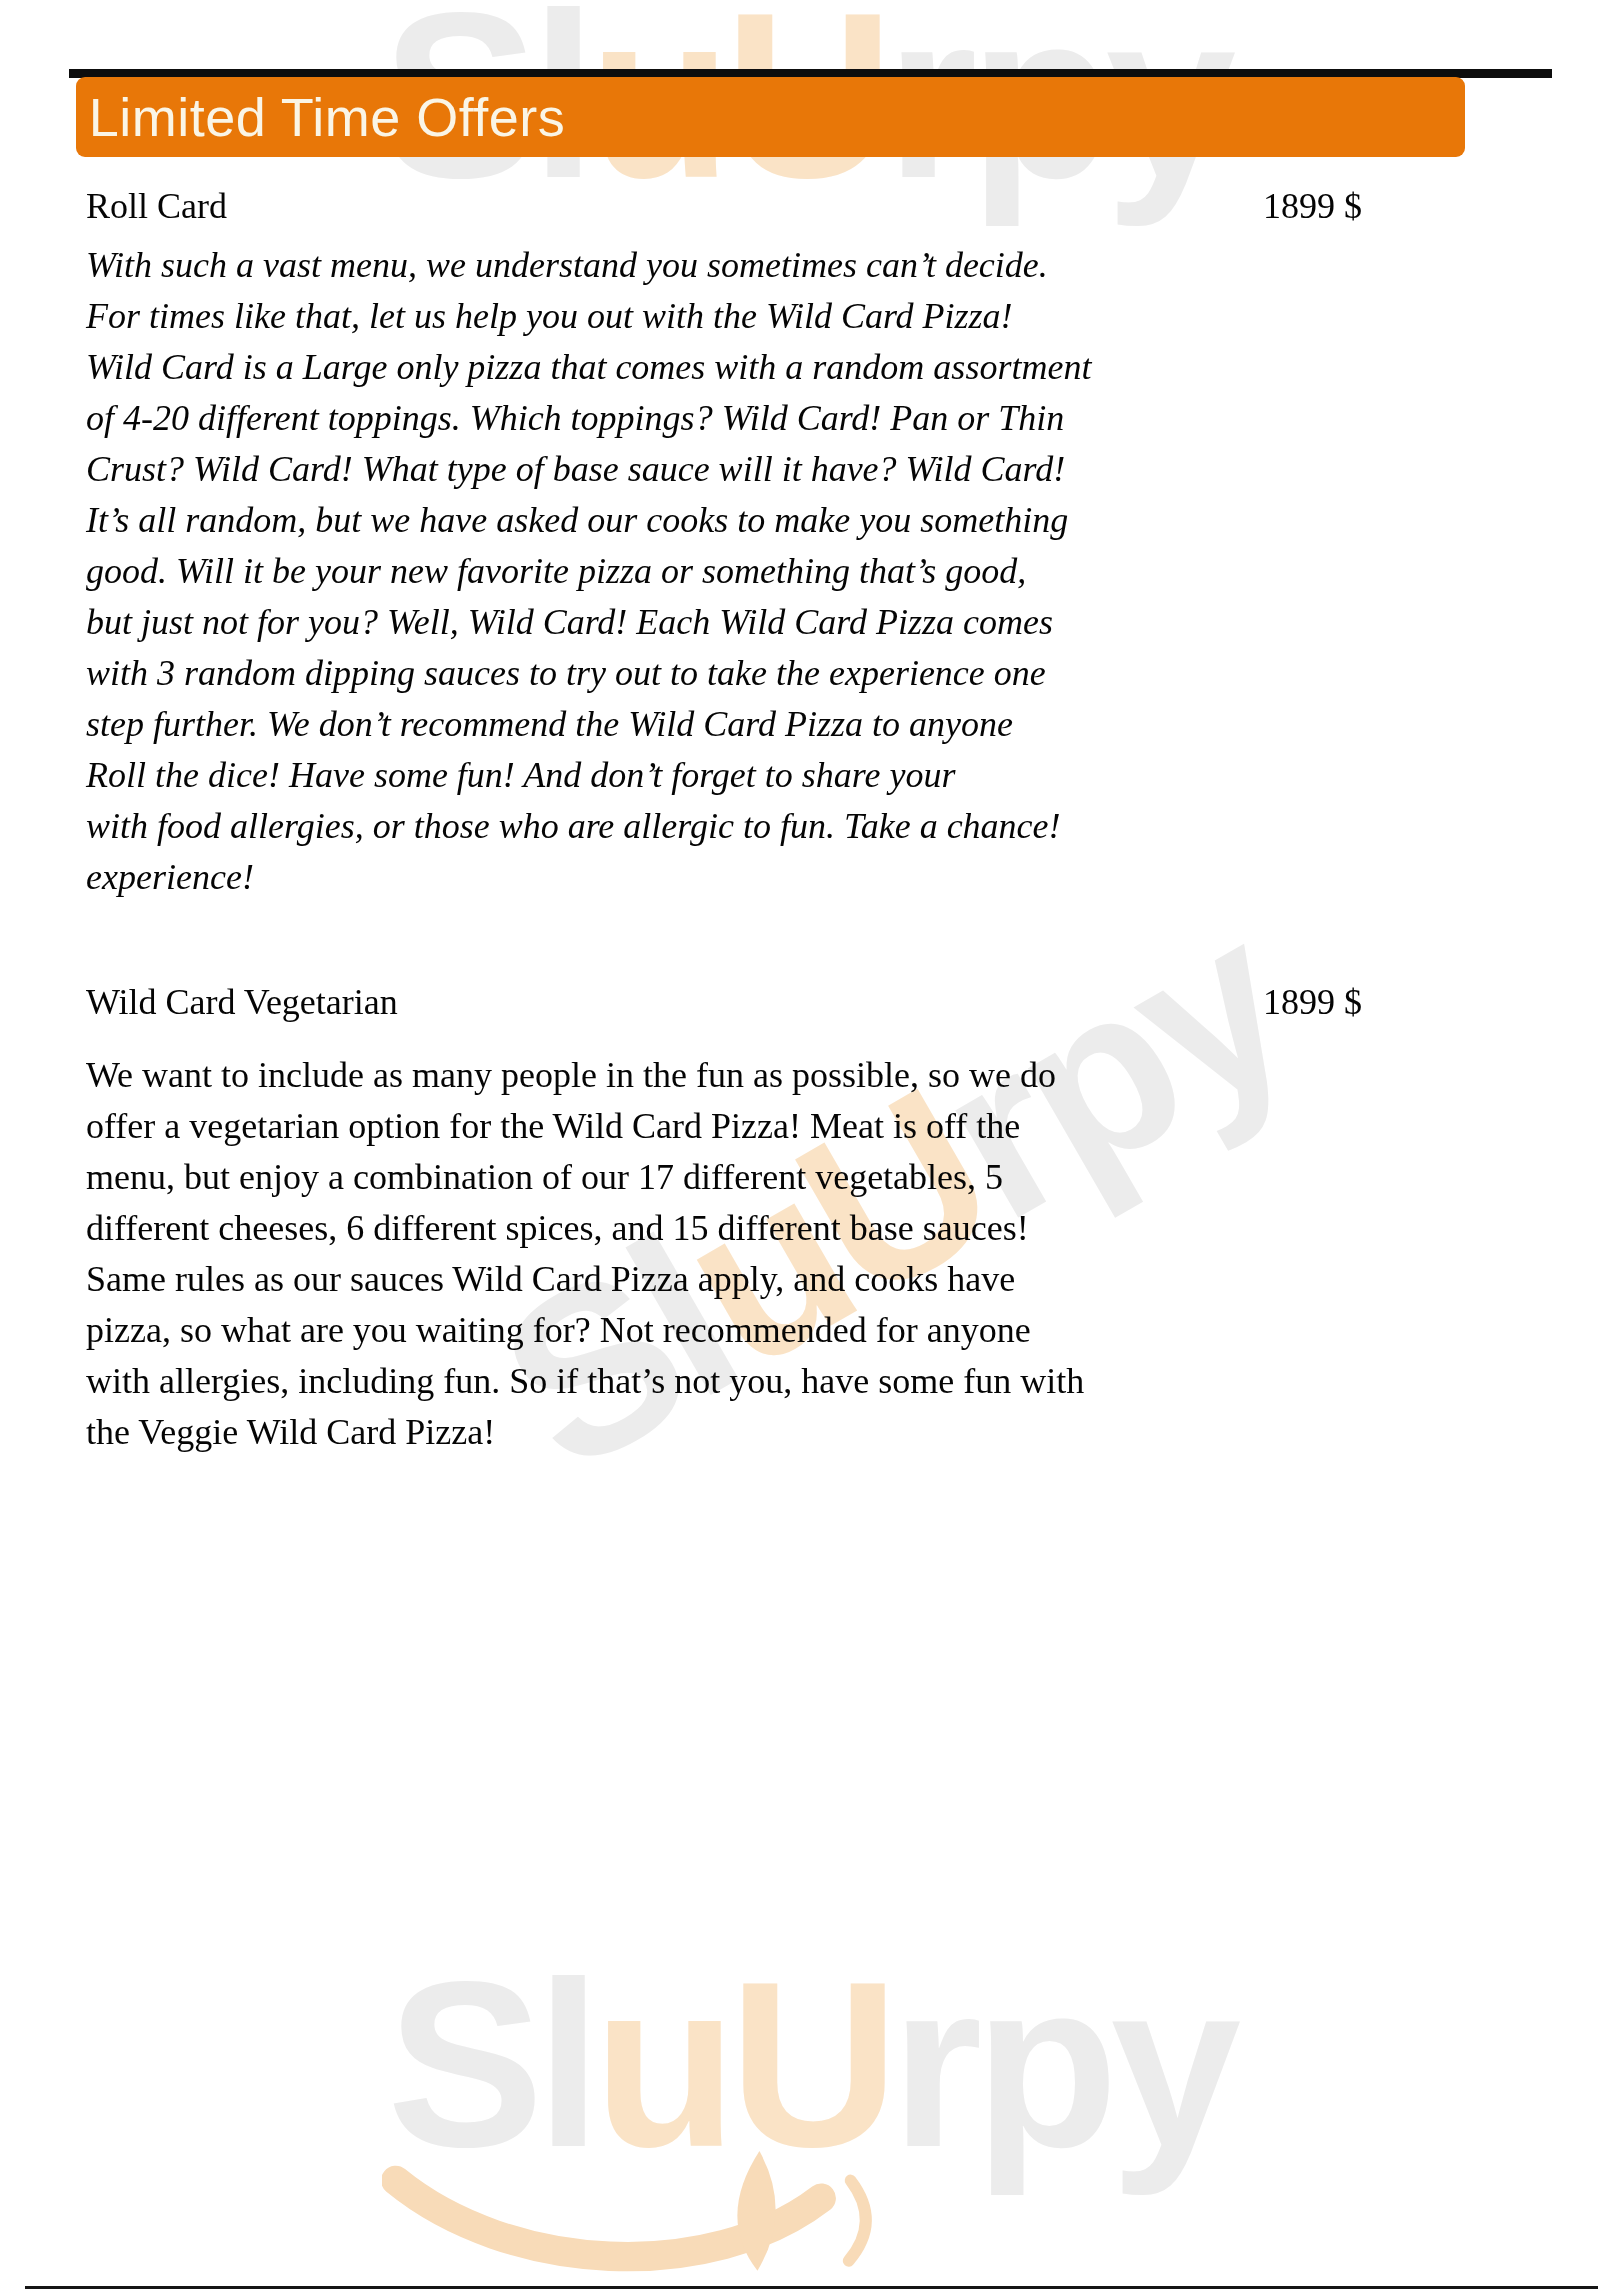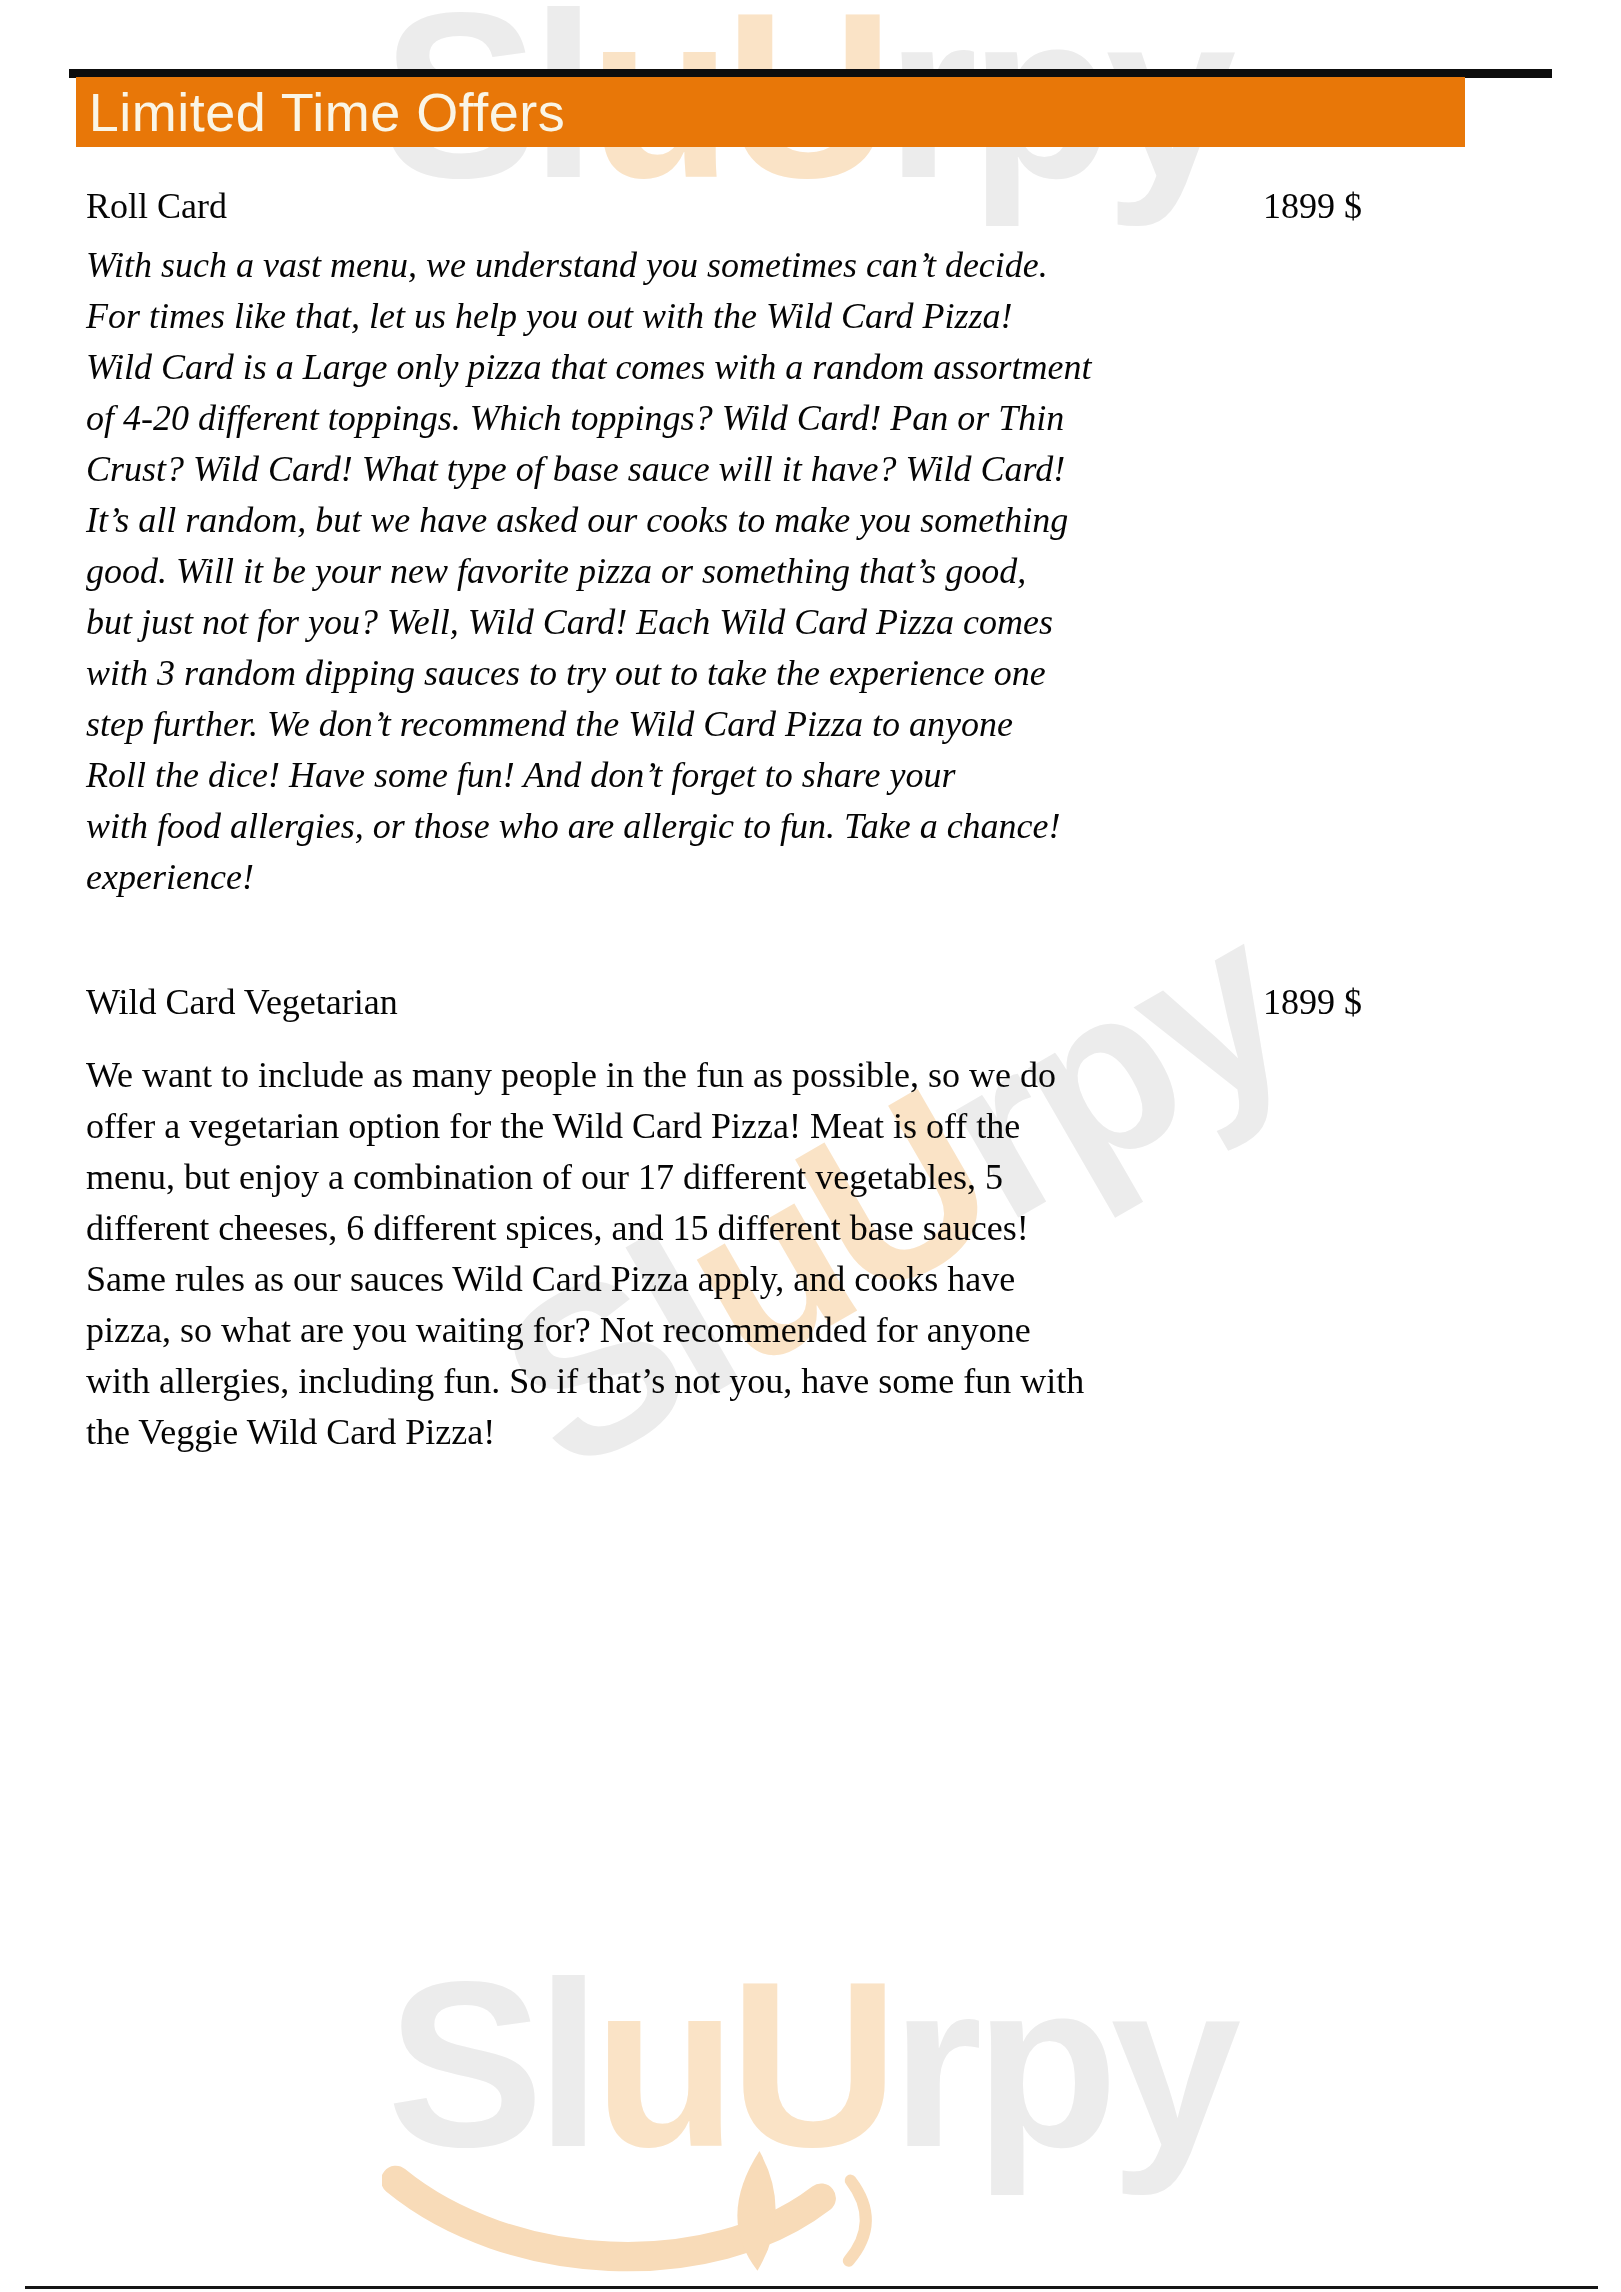--- a/index.html
+++ b/index.html
@@ -26,23 +26,23 @@
   .wm-bottom { left:387px; top:1947px; }
   .smile-svg { position:absolute; left:382px; top:2151px; z-index:1; pointer-events:none; }
 
   
   .black-bar {
     position:absolute; left:69px; top:69px;
     width:1483px; height:8.8px; background:#0d0d0d; z-index:2;
   }
   .header-bar {
     position:absolute; left:76px; top:77px;
-    width:1389px; height:70px; background:#e87708;
+    width:1389px; height:80px; background:#e87708;
     z-index:2; display:flex; align-items:center;
-    padding-left:12.7px; box-sizing:border-box;
+    padding-left:12.7px; box-sizing:border-box;border-radius:9px;
   }
   .header-title {
     font-family:"Liberation Sans", sans-serif;
     font-size:54px; color:#faf5e6; letter-spacing:0.5px;
     line-height:1;
   }
 
   
   .content {
     position:absolute; left:86px; top:0;

